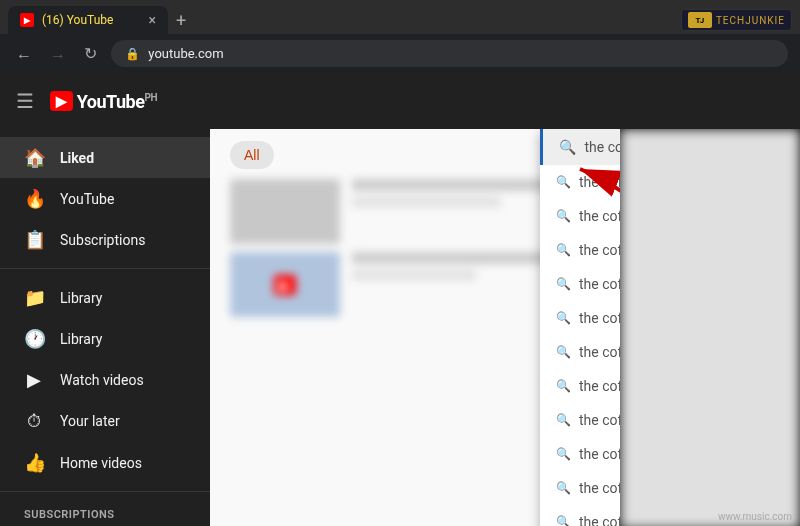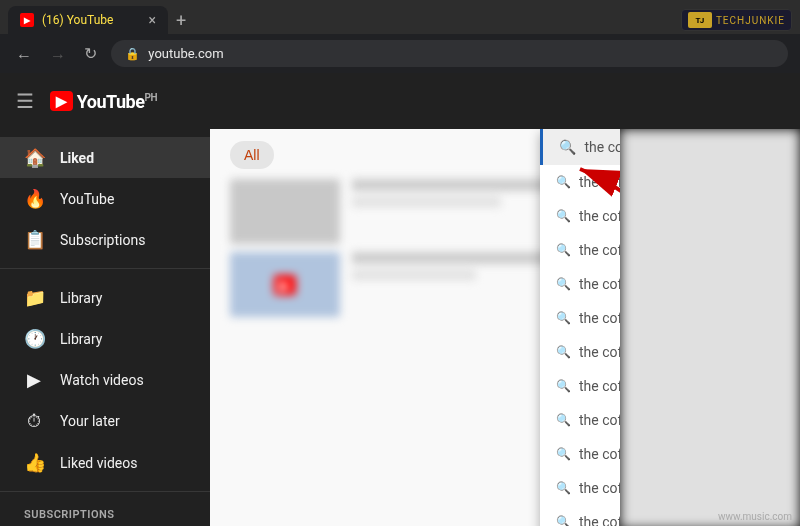--- a/index.html
+++ b/index.html
@@ -148,21 +148,21 @@
       <div class="sidebar-item">
         <span class="icon">▶</span>
         <span>Watch videos</span>
       </div>
       <div class="sidebar-item">
         <span class="icon">⏱</span>
         <span>Your later</span>
       </div>
       <div class="sidebar-item">
         <span class="icon">👍</span>
-        <span>Liked videos</span>
+        <span>Home videos</span>
       </div>
       <hr class="sidebar-divider">
       <div class="sidebar-section-title">SUBSCRIPTIONS</div>
       <div class="subscription-item">
         
         
         
       </div>
 
     </div>

